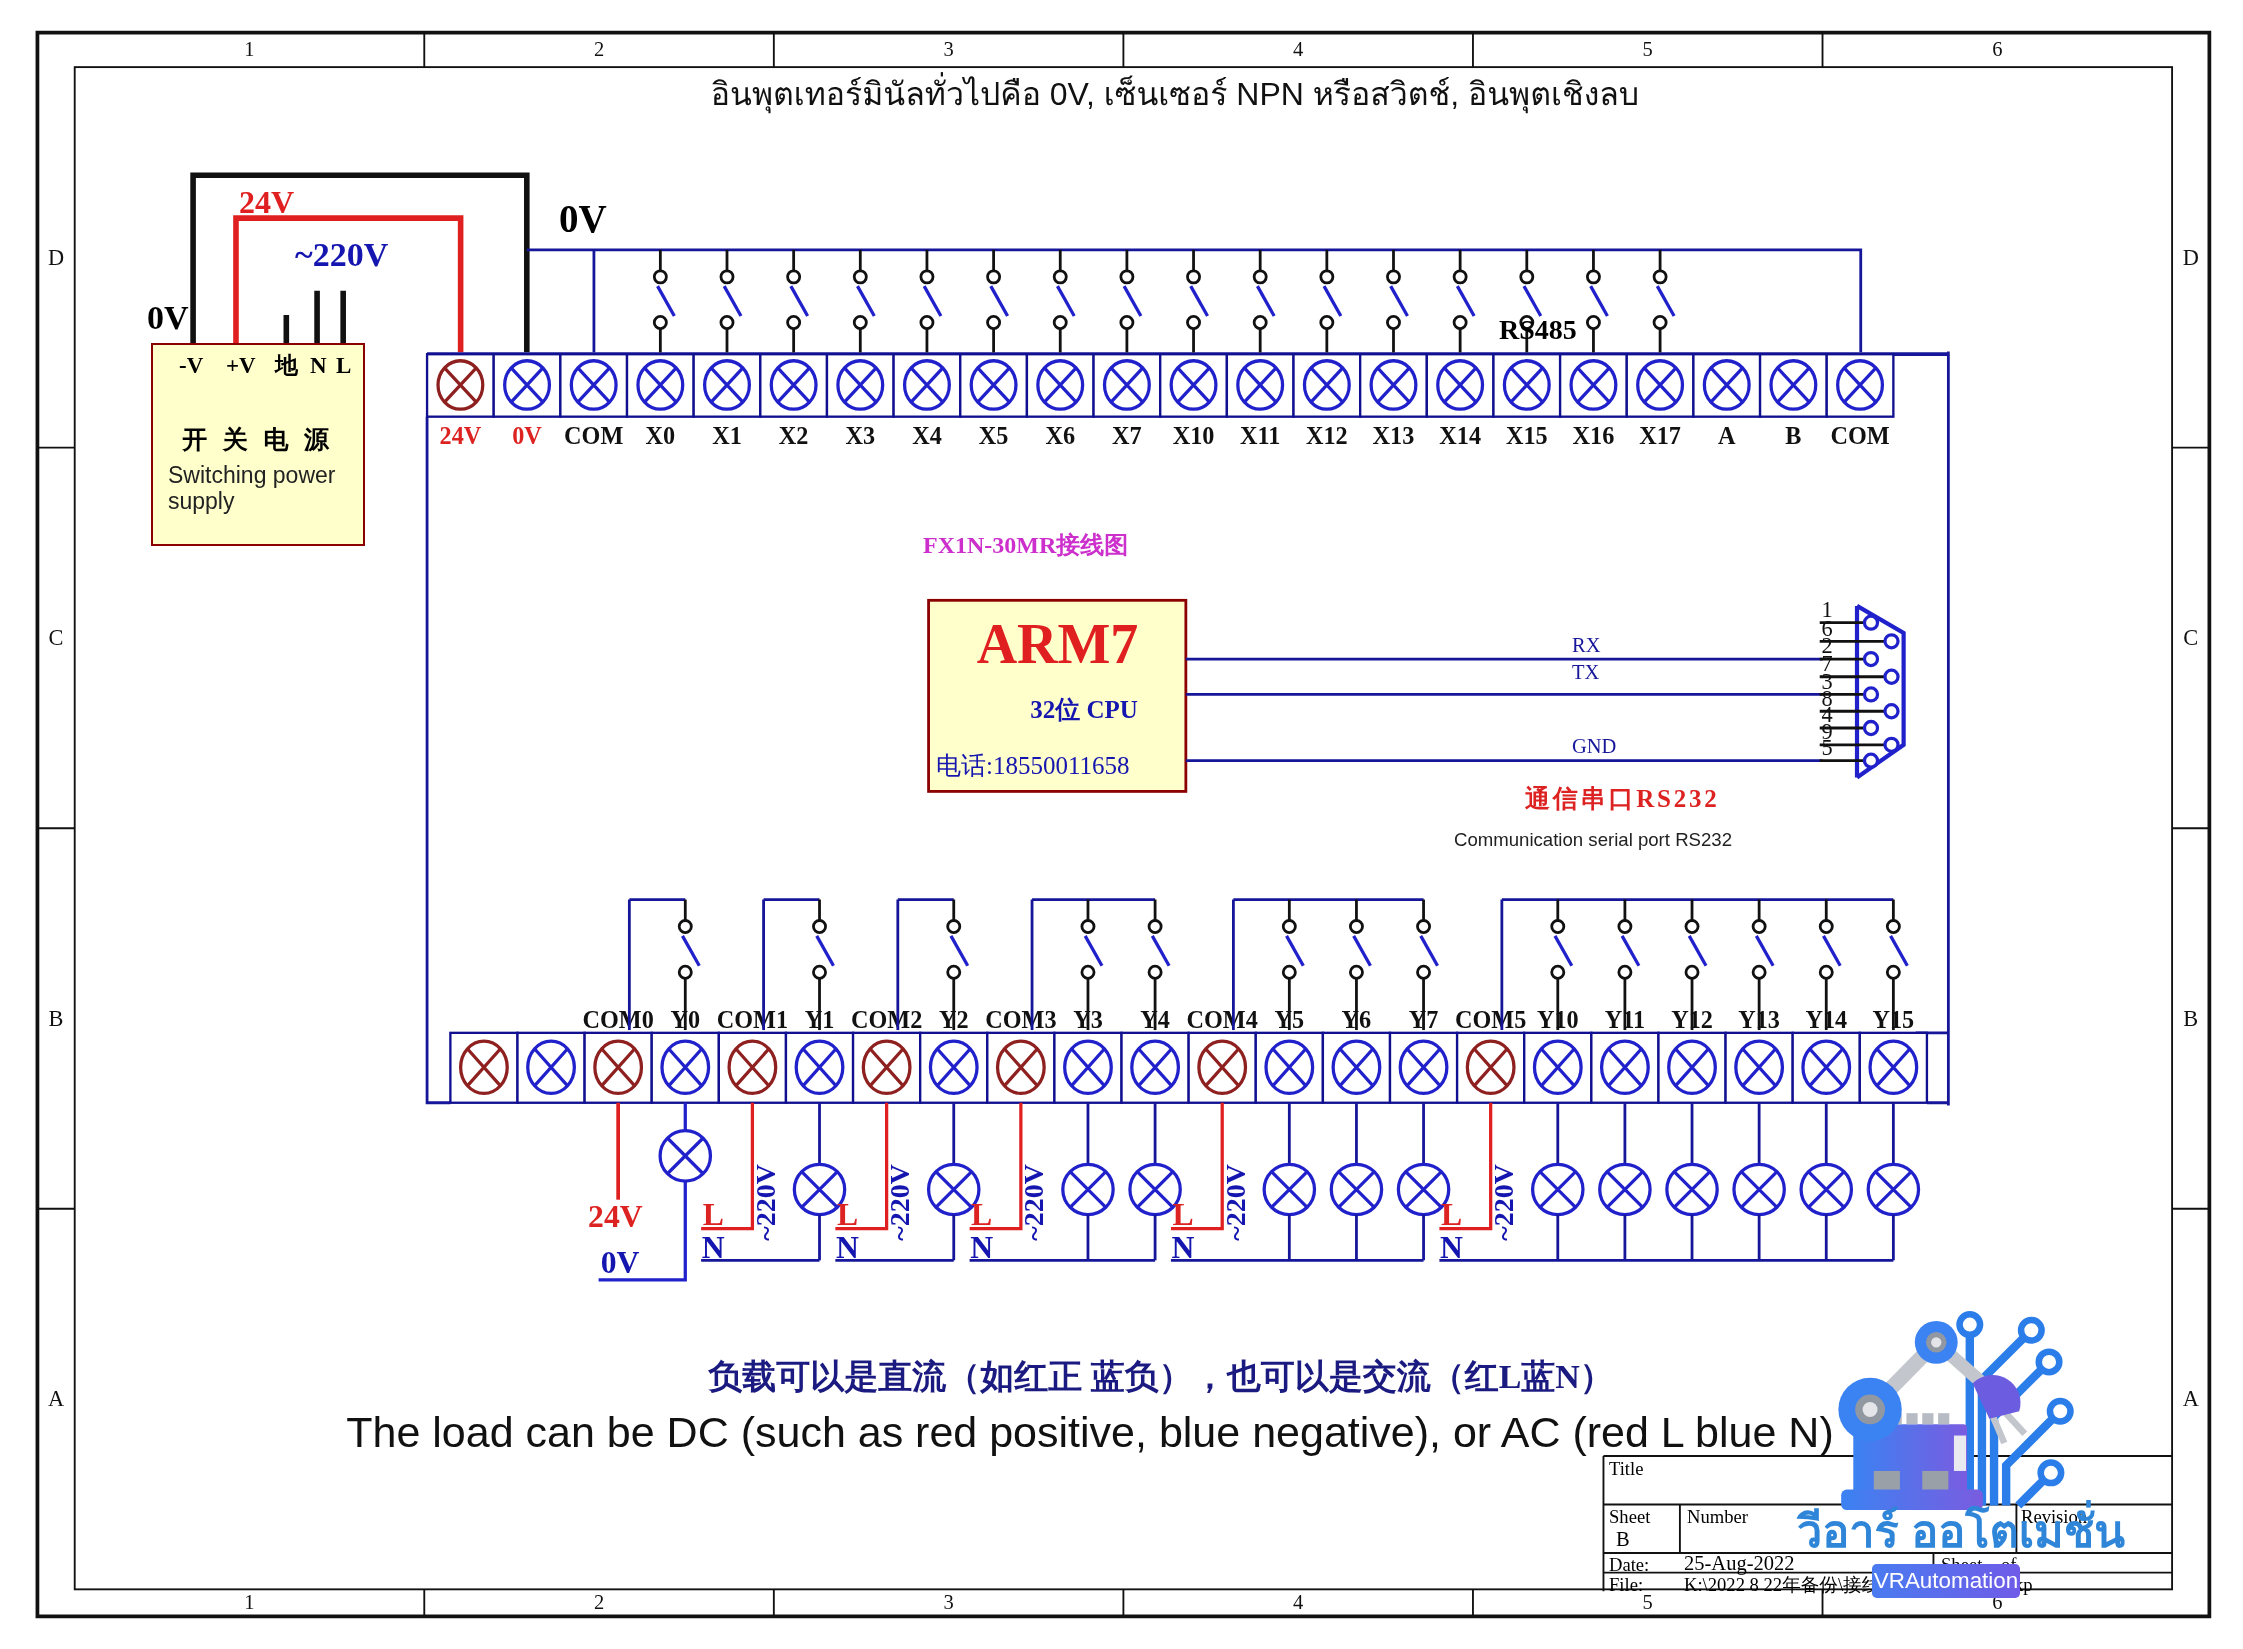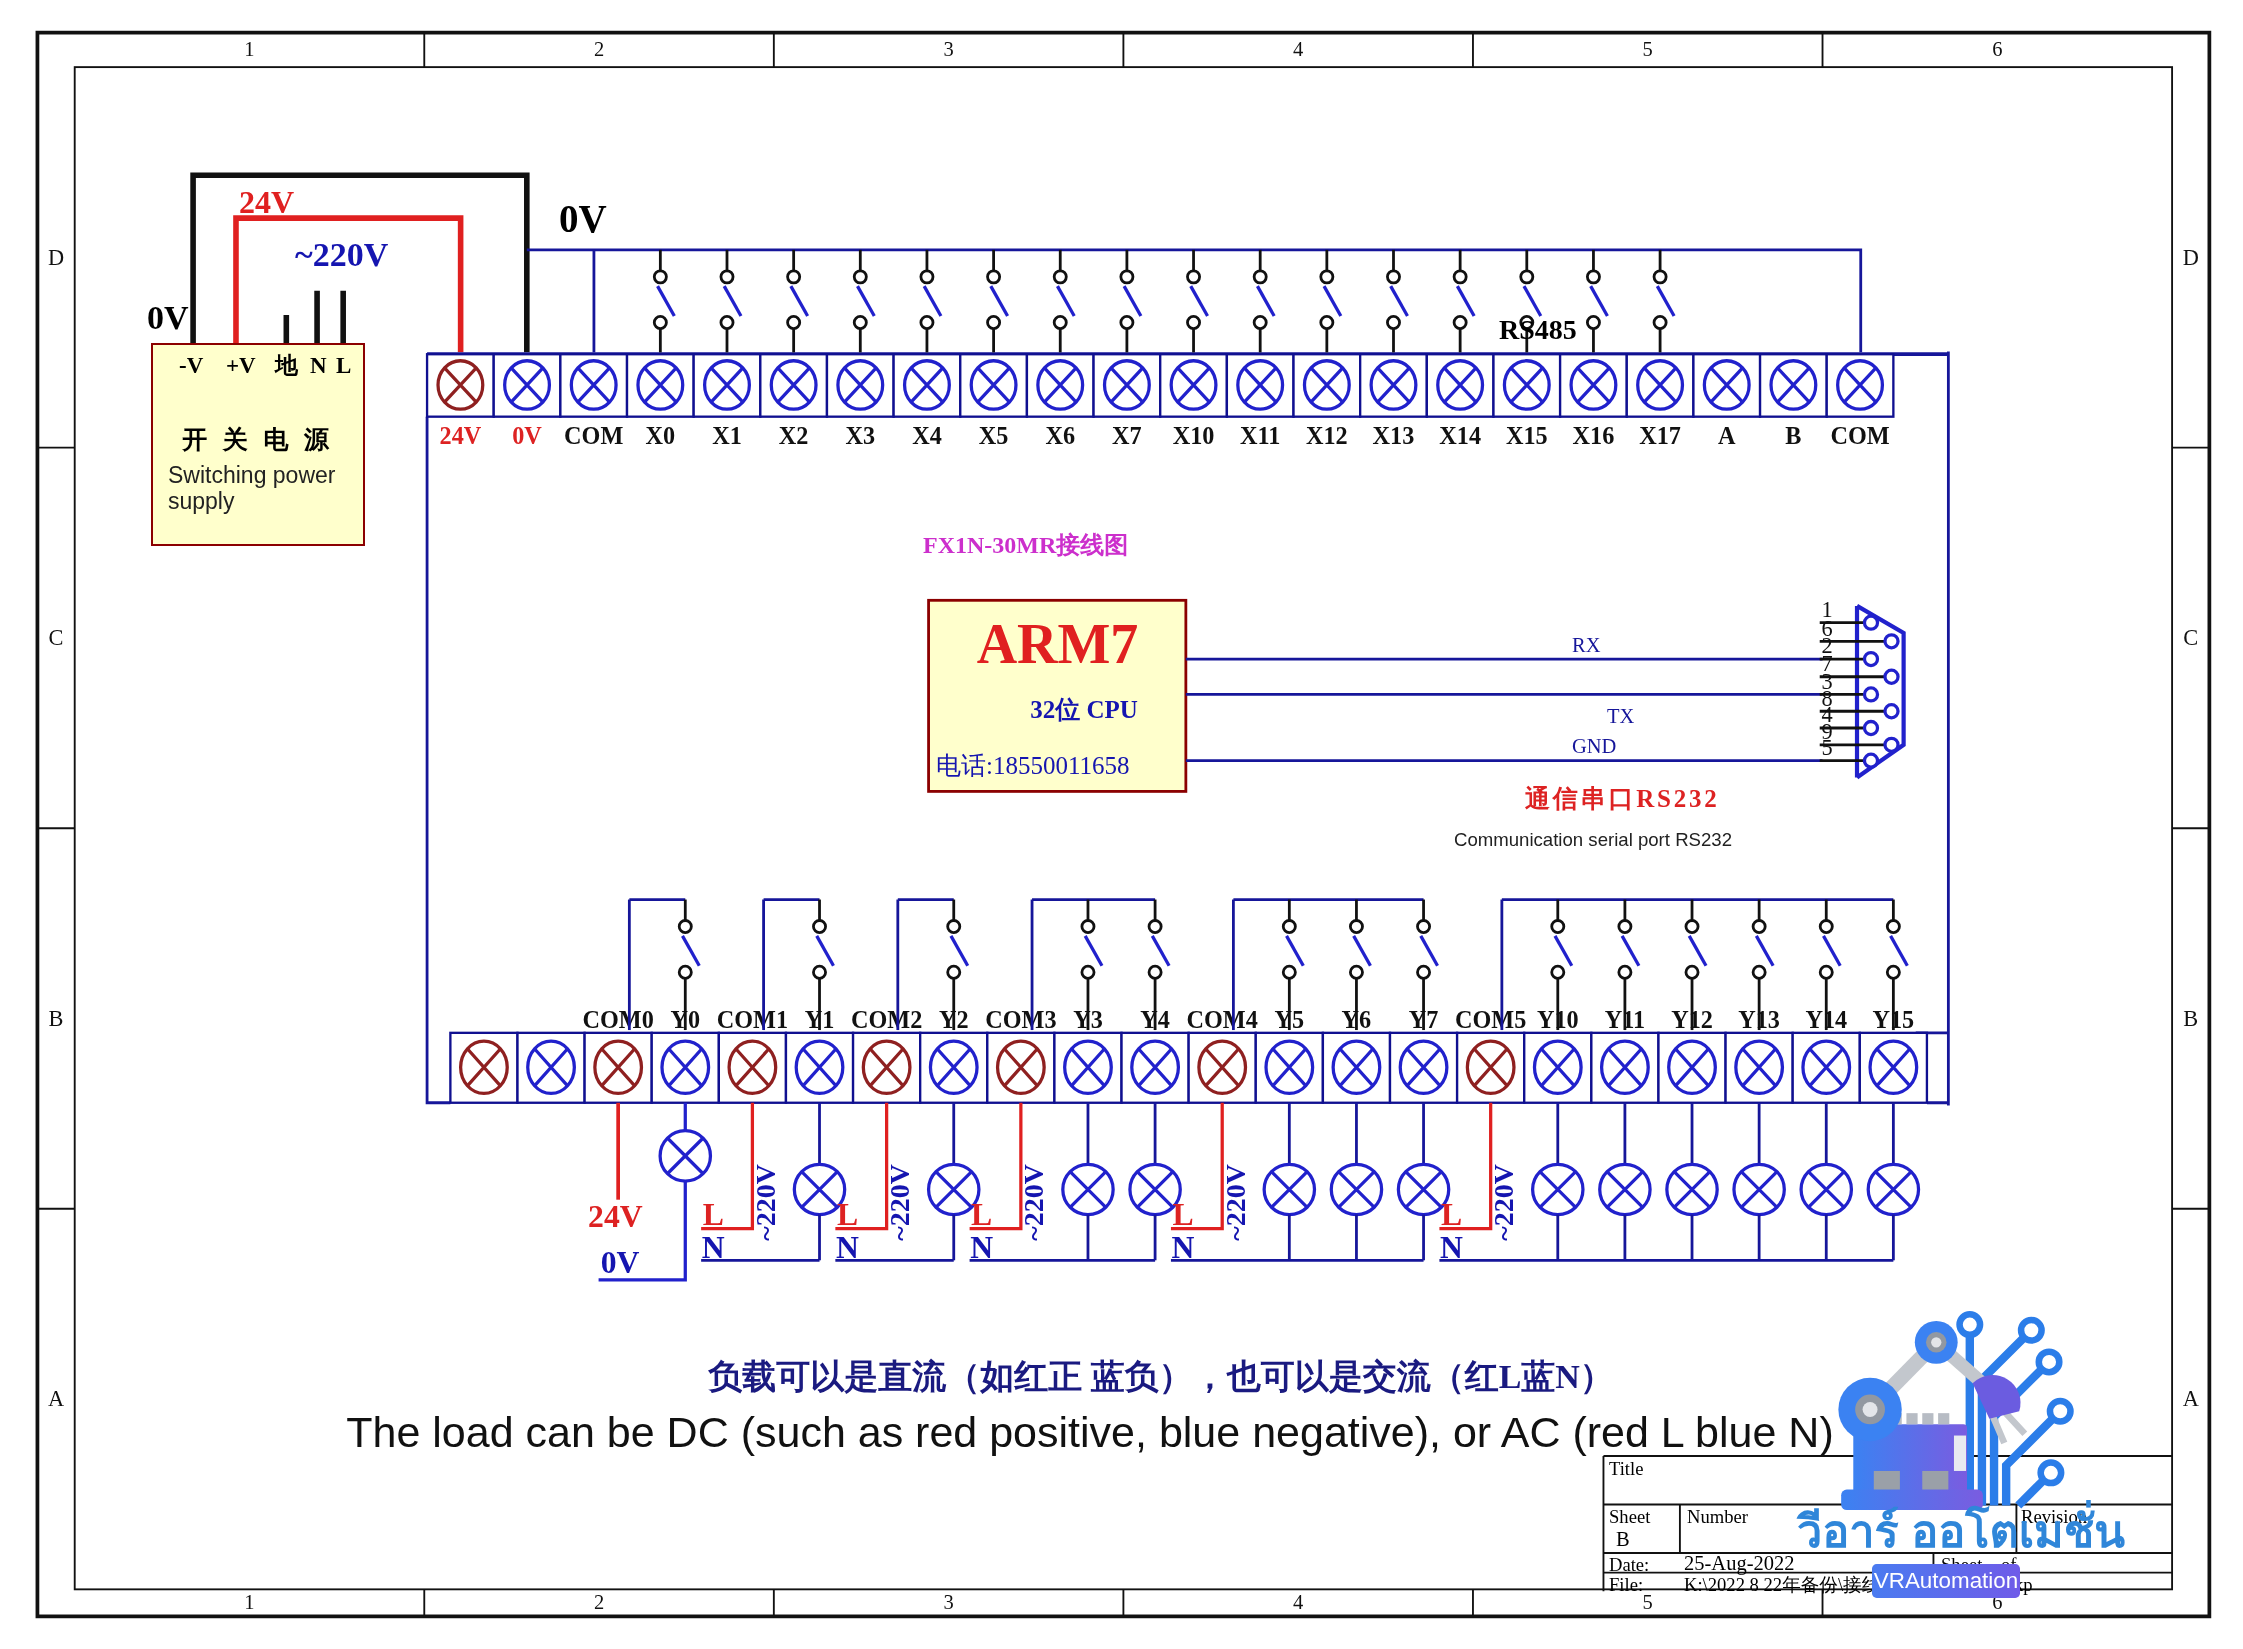--- a/index.html
+++ b/index.html
@@ -552,20 +552,21 @@
       <rect x="2062" y="1578" width="28" height="24" fill="#9aa0a8"></rect>
       <rect x="1975" y="1598" width="152" height="22" rx="6" fill="url(#grad)"></rect>
       <circle cx="2006" cy="1512" r="34" fill="#3b82f2"></circle>
       <circle cx="2006" cy="1512" r="16" fill="#9298a1"></circle>
       <circle cx="2006" cy="1512" r="8" fill="#e3e5e9"></circle>
       <circle cx="2077" cy="1440" r="23" fill="#3b82f2"></circle>
       <circle cx="2077" cy="1440" r="11" fill="#9298a1"></circle>
       <circle cx="2077" cy="1440" r="5.5" fill="#e3e5e9"></circle>
     </svg>
 
+  <div class="t sans ctr" style="left:695px;top:78px;width:960px;font-size:32px;color:#111;">อินพุตเทอร์มินัลทั่วไปคือ 0V, เซ็นเซอร์ NPN หรือสวิตช์, อินพุตเชิงลบ</div>
 
   <div id="power-box">
     <span class="t serif b" style="left:26px;top:9.3px;font-size:23px;">-V</span>
     <span class="t serif b" style="left:73px;top:9.3px;font-size:23px;">+V</span>
     <span class="t serif b" style="left:122px;top:9.3px;font-size:23px;">地</span>
     <span class="t serif b" style="left:157px;top:9.3px;font-size:23px;">N</span>
     <span class="t serif b" style="left:183px;top:9.3px;font-size:23px;">L</span>
     <div class="t serif b ctr" style="left:0;top:82px;width:100%;font-size:25px;letter-spacing:4.7px;">开 关 电 源</div>
     <div class="t sans" style="left:15px;top:117px;width:186px;font-size:23px;white-space:normal;line-height:26px;color:#222;">Switching power supply</div>
   </div>
@@ -576,21 +577,21 @@
   <div class="t serif b" style="left:559px;top:199px;font-size:39px;">0V</div>
   <div class="t serif b" style="left:1499px;top:315px;font-size:28px;">RS485</div>
 
   <div class="t serif b" style="left:923px;top:533px;font-size:24px;color:#cc2fcc;">FX1N-30MR接线图</div>
 
   <div class="t serif b ctr" style="left:929px;top:615px;width:257px;font-size:56px;color:#e02020;">ARM7</div>
   <div class="t serif b ctr" style="left:929px;top:697px;width:310px;font-size:25px;color:#1515b0;">32位 CPU</div>
   <div class="t serif" style="left:936px;top:753px;font-size:25px;color:#1515b0;">电话:18550011658</div>
 
   <div class="t serif" style="left:1572px;top:635px;font-size:20.5px;color:#16169a;">RX</div>
-  <div class="t serif" style="left:1572px;top:706px;font-size:20.5px;color:#16169a;margin-left:35px;">TX</div>
+  <div class="t serif" style="left:1572px;top:662px;font-size:20.5px;color:#16169a;">TX</div>
   <div class="t serif" style="left:1572px;top:736px;font-size:20.5px;color:#16169a;">GND</div>
   <div class="t serif b" style="left:1525px;top:786px;font-size:25px;color:#dd2222;letter-spacing:2.8px;">通信串口RS232</div>
   <div class="t sans" style="left:1454px;top:830px;font-size:18.6px;color:#222;">Communication serial port RS232</div>
 
   <div class="t serif b ctr" style="left:653px;top:1359px;width:1016px;font-size:34px;color:#1a1a80;">负载可以是直流（如红正 蓝负），也可以是交流（红L蓝N）</div>
   <div class="t sans ctr" style="left:158px;top:1410px;width:1864px;font-size:43px;color:#111;">The load can be DC (such as red positive, blue negative), or AC (red L blue N)</div>
 
   <div class="t serif" style="left:1609px;top:1459px;font-size:18.6px;">Title</div>
   <div class="t serif" style="left:1609px;top:1507px;font-size:18.6px;">Sheet</div>
   <div class="t serif" style="left:1616px;top:1529px;font-size:20.5px;">B</div>

